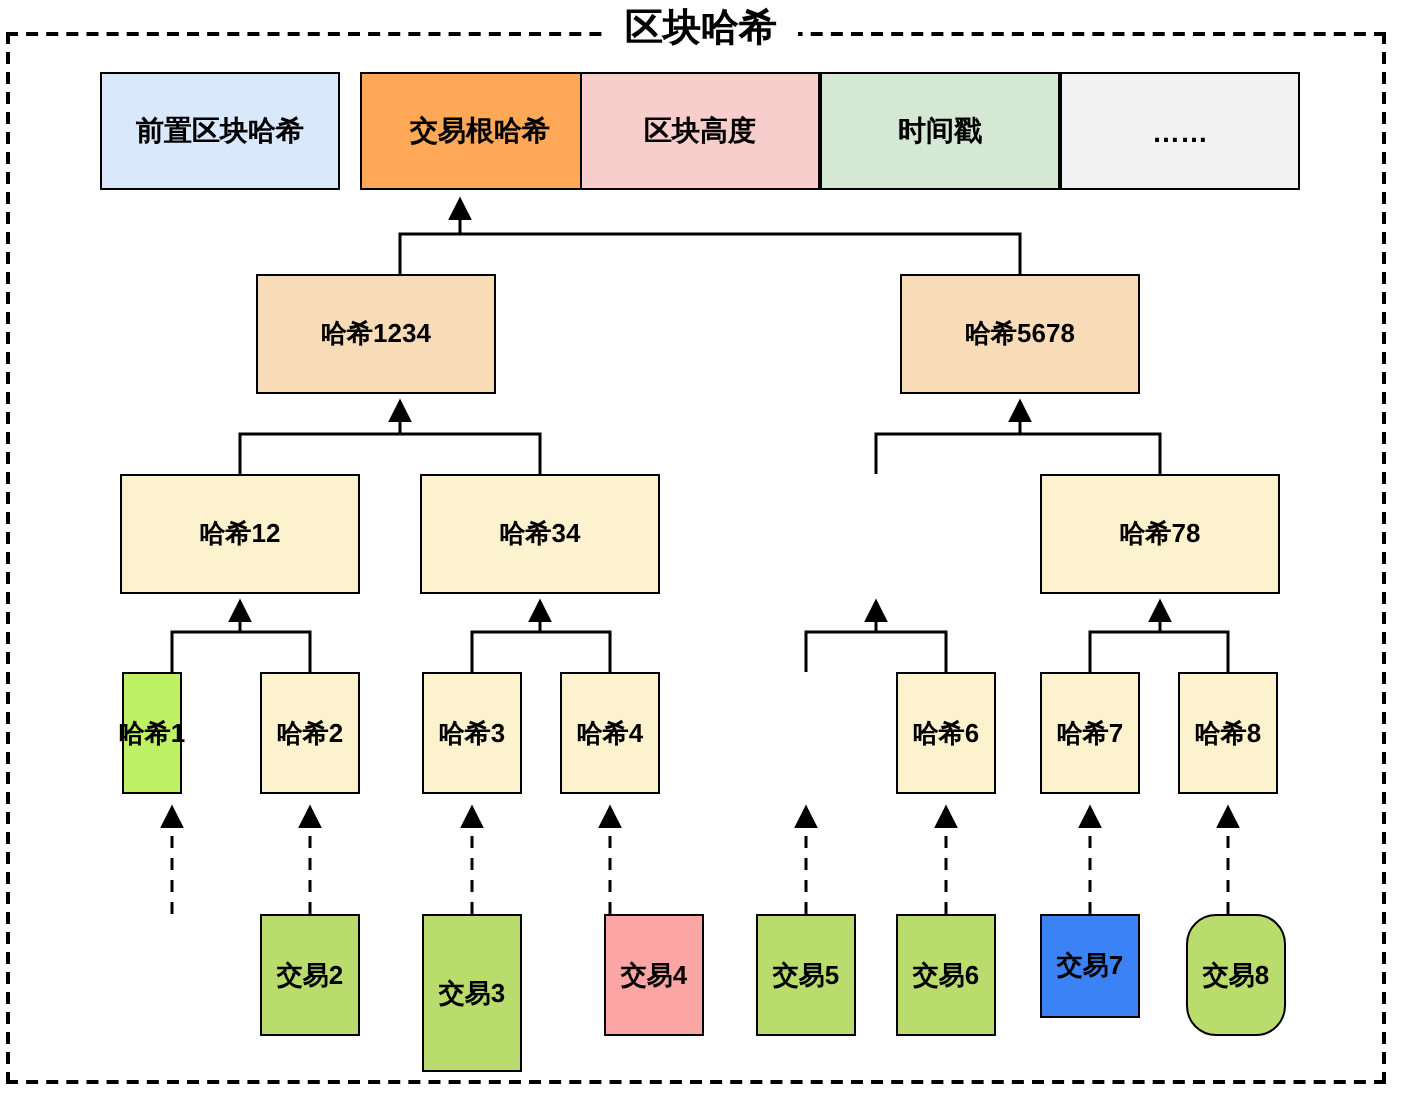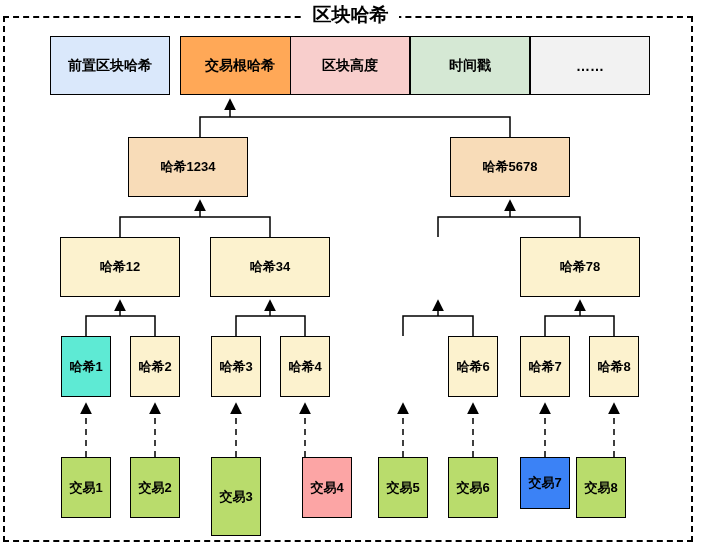--- a/index.html
+++ b/index.html
@@ -77,30 +77,29 @@
   <div class="box hdr" style="left: 410px; top: 36px; width: 120px; height: 59px; background: rgb(213, 232, 212);">时间戳</div>
   <div class="box hdr" style="left: 530px; top: 36px; width: 120px; height: 59px; background: rgb(242, 242, 242);">……</div>
 
   <div class="box" style="left: 128px; top: 137px; width: 120px; height: 60px; background: rgb(248, 220, 184);">哈希1234</div>
   <div class="box" style="left: 450px; top: 137px; width: 120px; height: 60px; background: rgb(248, 220, 184);">哈希5678</div>
 
   <div class="box" style="left: 60px; top: 237px; width: 120px; height: 60px; background: rgb(252, 242, 206);">哈希12</div>
   <div class="box" style="left: 210px; top: 237px; width: 120px; height: 60px; background: rgb(252, 242, 206);">哈希34</div>
   <div class="box" style="left: 520px; top: 237px; width: 120px; height: 60px; background: rgb(252, 242, 206);">哈希78</div>
 
-  <div class="box" style="left: 61px; top: 336px; width: 50px; height: 61px; background: #5eead4;">哈希1</div>
+  <div class="box" style="left: 61px; top: 336px; width: 30px; height: 61px; background: #bef264;">哈希1</div>
   <div class="box" style="left: 130px; top: 336px; width: 50px; height: 61px; background: rgb(252, 242, 206);">哈希2</div>
   <div class="box" style="left: 211px; top: 336px; width: 50px; height: 61px; background: rgb(252, 242, 206);">哈希3</div>
   <div class="box" style="left: 280px; top: 336px; width: 50px; height: 61px; background: rgb(252, 242, 206);">哈希4</div>
   <div class="box" style="left: 448px; top: 336px; width: 50px; height: 61px; background: rgb(252, 242, 206);">哈希6</div>
   <div class="box" style="left: 520px; top: 336px; width: 50px; height: 61px; background: rgb(252, 242, 206);">哈希7</div>
   <div class="box" style="left: 589px; top: 336px; width: 50px; height: 61px; background: rgb(252, 242, 206);">哈希8</div>
 
-  <div class="box" style="left: 61px; top: 457px; width: 50px; height: 61px; background: rgb(185, 220, 108);">交易1</div>
   <div class="box" style="left: 130px; top: 457px; width: 50px; height: 61px; background: rgb(185, 220, 108);">交易2</div>
   <div class="box" style="left: 211px; top: 457px; width: 50px; height: 79px; background: rgb(185, 220, 108);">交易3</div>
   <div class="box" style="left: 280px; top: 457px; width: 50px; height: 61px; background: #fca5a5; margin-left: 22px;">交易4</div>
   <div class="box" style="left: 378px; top: 457px; width: 50px; height: 61px; background: rgb(185, 220, 108);">交易5</div>
   <div class="box" style="left: 448px; top: 457px; width: 50px; height: 61px; background: rgb(185, 220, 108);">交易6</div>
   <div class="box" style="left: 520px; top: 457px; width: 50px; height: 52px; background: #3b82f6;">交易7</div>
-  <div class="box" style="left: 576px; top: 457px; width: 50px; height: 61px; background: rgb(185, 220, 108);">交易8</div>
+  <div class="box" style="left: 593px; top: 457px; width: 50px; height: 61px; background: rgb(185, 220, 108); border-radius: 15px;">交易8</div>
 
 </div>
 
 </body></html>

